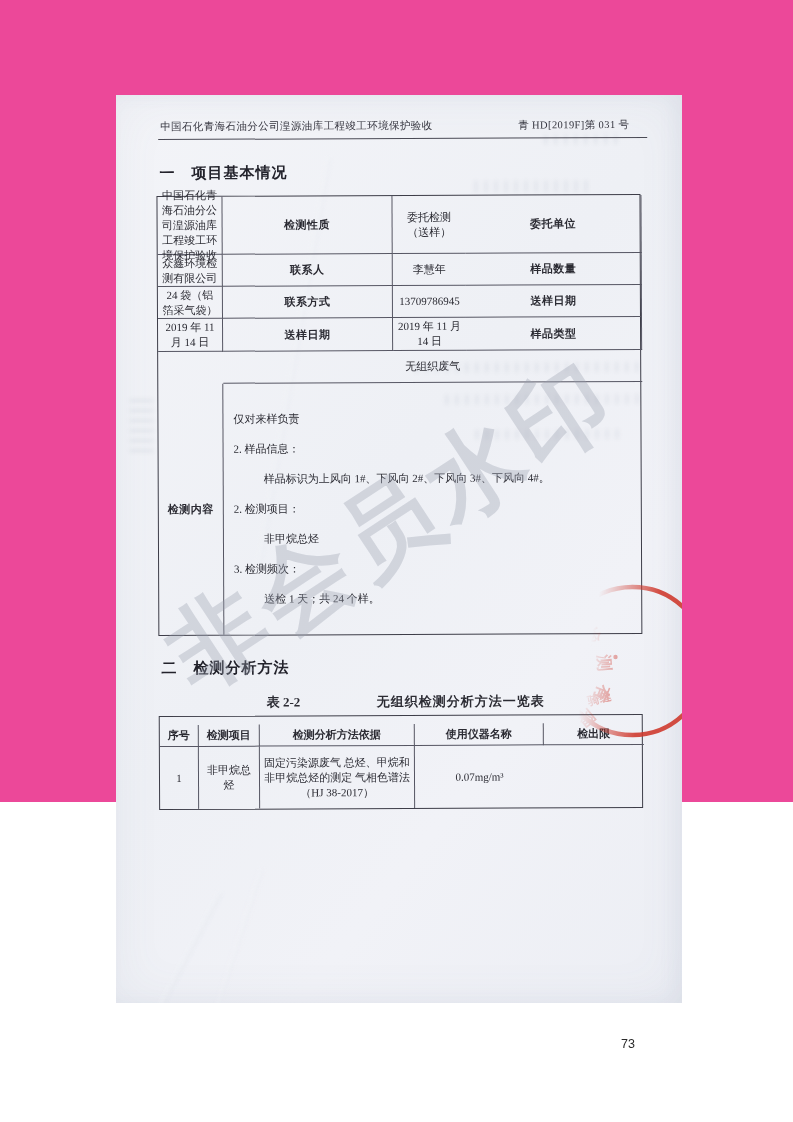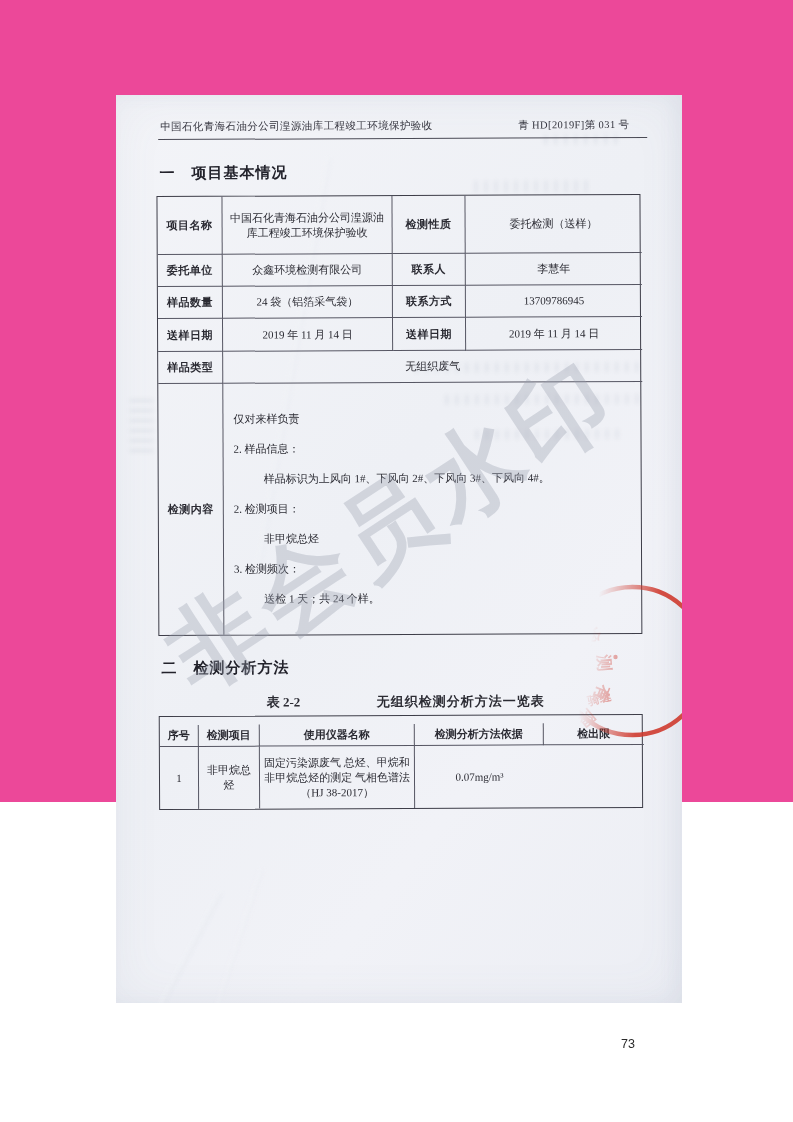--- a/index.html
+++ b/index.html
@@ -106,21 +106,20 @@
       <div class="smudge" style="left:360px;top:335px;width:150px;height:10px;"></div>
       <div class="smudge vert" style="left:14px;top:298px;width:24px;height:58px;"></div>
 
       <div class="hdr-left">中国石化青海石油分公司湟源油库工程竣工环境保护验收</div>
       <div class="hdr-right">青 HD[2019F]第 031 号</div>
       <div class="hdr-rule"></div>
 
       <div class="sec-title sec1">一　项目基本情况</div>
 
       <div class="tbl tbl1">
-        <div class="lbl">项目名称</div>
         <div>中国石化青海石油分公司湟源油库工程竣工环境保护验收</div>
         <div class="lbl">检测性质</div>
         <div class="no-r">委托检测（送样）</div>
 
         <div class="lbl">委托单位</div>
         <div>众鑫环境检测有限公司</div>
         <div class="lbl">联系人</div>
         <div class="no-r">李慧年</div>
 
         <div class="lbl">样品数量</div>
@@ -148,22 +147,22 @@
         </div>
       </div>
 
       <div class="sec-title sec2">二　检测分析方法</div>
       <div class="tbl2-caption-no">表 2-2</div>
       <div class="tbl2-caption-title">无组织检测分析方法一览表</div>
 
       <div class="tbl tbl2">
         <div class="hc">序号</div>
         <div class="hc">检测项目</div>
+        <div class="hc">检测分析方法依据</div>
         <div class="hc">使用仪器名称</div>
-        <div class="hc">检测分析方法依据</div>
         <div class="hc no-r">检出限</div>
 
         <div class="no-b">1</div>
         <div class="no-b">非甲烷总烃</div>
         <div class="no-b">固定污染源废气 总烃、甲烷和非甲烷总烃的测定 气相色谱法（HJ 38-2017）</div>
         <div class="no-r no-b">0.07mg/m³</div>
       </div>
 
       <div class="watermark">非会员水印</div>
 

